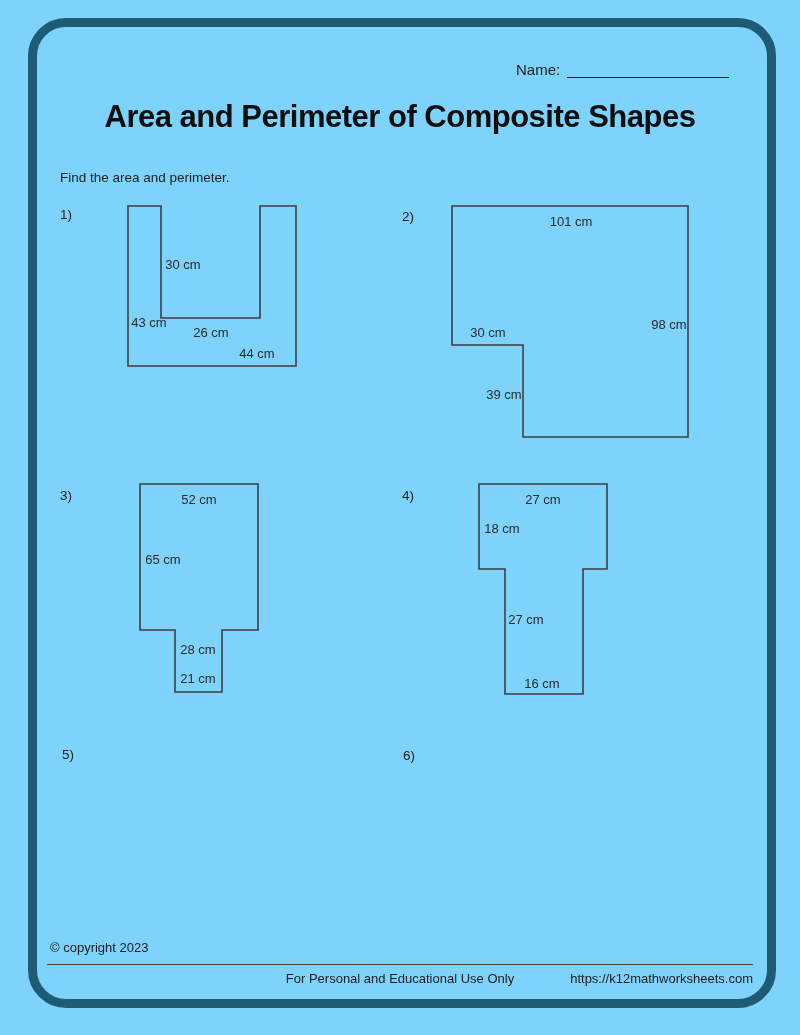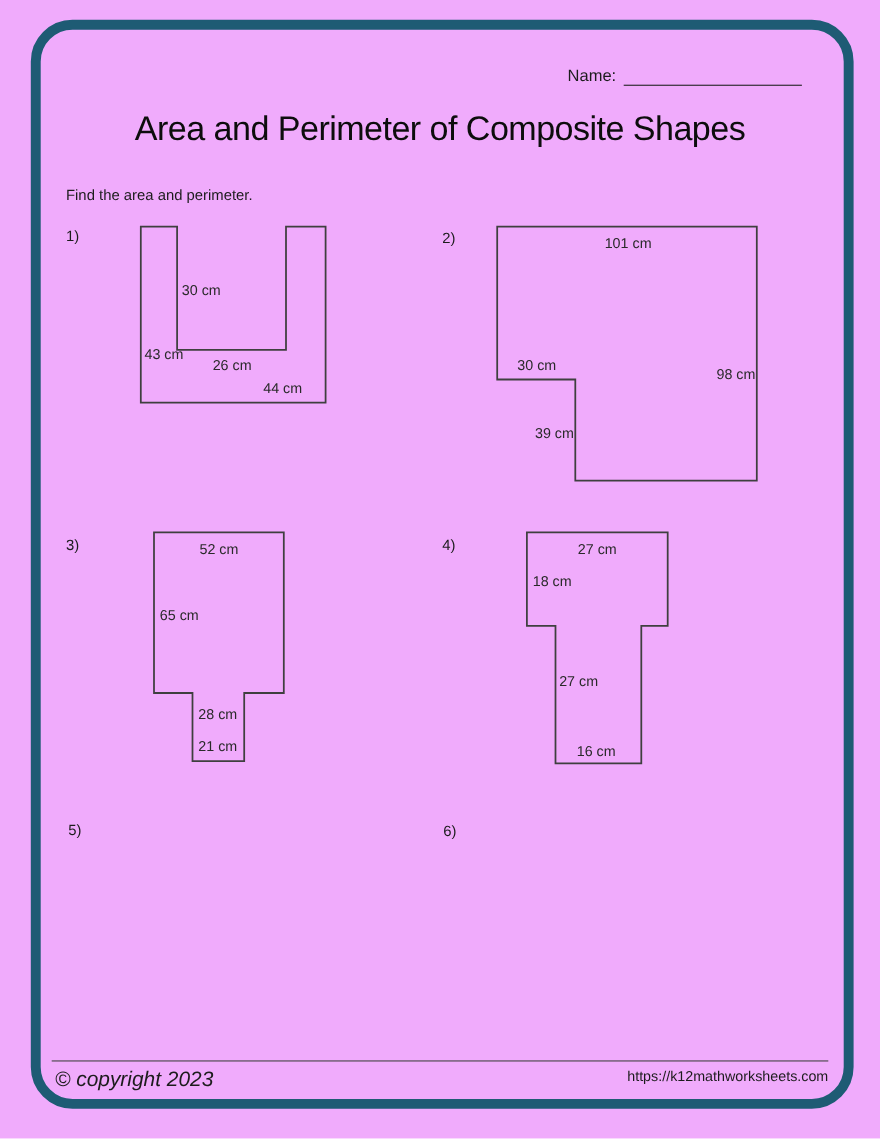--- a/index.html
+++ b/index.html
@@ -1,52 +1,52 @@
 <!DOCTYPE html>
 <html><head>
 <meta charset="utf-8">
 <style>
   * { margin:0; padding:0; box-sizing:border-box; }
   html,body { background:#ffffff; }
   body { font-family:"Liberation Sans", sans-serif; color:#1c1c1c; }
   .page {
-    position:relative; width:800px; height:1035px; background:#f0abfc;
+    position:relative; width:800px; height:1035px; background:#7dd3fc;
     overflow:hidden;
   }
   .frame {
     position:absolute; left:28px; top:18px; width:748px; height:990px;
     border:9px solid #1e5b74; border-radius:38px; pointer-events:none;
   }
   .name-label {
     position:absolute; left:516px; top:61px; font-size:15px; color:#1c1c1c;
   }
   .name-line {
     position:absolute; left:567px; top:60px; width:162px; height:18px;
     border-bottom:1.5px solid #222;
   }
   .title {
     position:absolute; left:0; top:99px; width:100%; text-align:center;
-    font-size:31px; font-weight:400; color:#0d0d0d; letter-spacing:-0.5px;
+    font-size:31px; font-weight:700; color:#0d0d0d; letter-spacing:-0.5px;
   }
   .instruction {
     position:absolute; left:60px; top:170px; font-size:13.5px; color:#1c1c1c;
   }
   .pnum { position:absolute; font-size:13.5px; color:#1c1c1c; }
   .shape { position:absolute; }
   .shape svg { position:absolute; left:0; top:0; overflow:visible; display:block; }
   .shape polygon { fill:none; stroke:#3f3f3f; stroke-width:1.6; }
   .dim {
     position:absolute; font-size:13px; color:#2a2a2a; white-space:nowrap;
     transform:translate(-50%,-50%);
   }
   .footer-line {
     position:absolute; left:47px; top:964px; width:706px; height:0;
     border-top:1.5px solid #444;
   }
-  .footer-copy { position:absolute; left:50px; top:971px; font-size:19px; color:#1c1c1c;font-style:italic; }
+  .footer-copy { position:absolute; left:50px; top:940px; font-size:13px; color:#1c1c1c; }
   .footer-usage { position:absolute; left:0; top:971px; width:100%; text-align:center; font-size:13px; color:#1c1c1c; }
   .footer-url { position:absolute; right:47px; top:971px; font-size:13px; color:#1c1c1c; }
 </style>
 </head>
 <body>
 
 <div class="page">
 
   <div class="frame"></div>
 
@@ -67,21 +67,21 @@
     <span class="dim" style="left:83px; top:126px;">26 cm</span>
     <span class="dim" style="left:129px; top:147px;">44 cm</span>
   </div>
 
   <span class="pnum" style="left:402px; top:209px;">2)</span>
   <div class="shape" style="left:452px; top:206px; width:236px; height:222px;">
     <svg width="236" height="231" viewBox="0 0 236 231">
       <polygon points="0,0 236,0 236,231 71,231 71,139 0,139"></polygon>
     </svg>
     <span class="dim" style="left:119px; top:15px;">101 cm</span>
-    <span class="dim" style="left:217px; top:134px;text-align:right;">98 cm</span>
+    <span class="dim" style="left:217px; top:118px;text-align:right;">98 cm</span>
     <span class="dim" style="left:36px; top:126px;">30 cm</span>
     <span class="dim" style="left:52px; top:188px;">39 cm</span>
   </div>
 
   <span class="pnum" style="left:60px; top:488px;">3)</span>
   <div class="shape" style="left:140px; top:484px; width:118px; height:208px;">
     <svg width="118" height="208" viewBox="0 0 118 208">
       <polygon points="0,0 118,0 118,146 82,146 82,208 35,208 35,146 0,146"></polygon>
     </svg>
     <span class="dim" style="left:59px; top:15px;">52 cm</span>
@@ -100,15 +100,16 @@
     <span class="dim" style="left:47px; top:135px;">27 cm</span>
     <span class="dim" style="left:63px; top:199px;">16 cm</span>
   </div>
 
   <span class="pnum" style="left:62px; top:747px;">5)</span>
 
   <span class="pnum" style="left:403px; top:748px;">6)</span>
 
   <div class="footer-line"></div>
   <span class="footer-copy">© copyright 2023</span>
+  <span class="footer-usage">For Personal and Educational Use Only</span>
   <span class="footer-url">https://k12mathworksheets.com</span>
 
 </div>
 
 </body></html>

